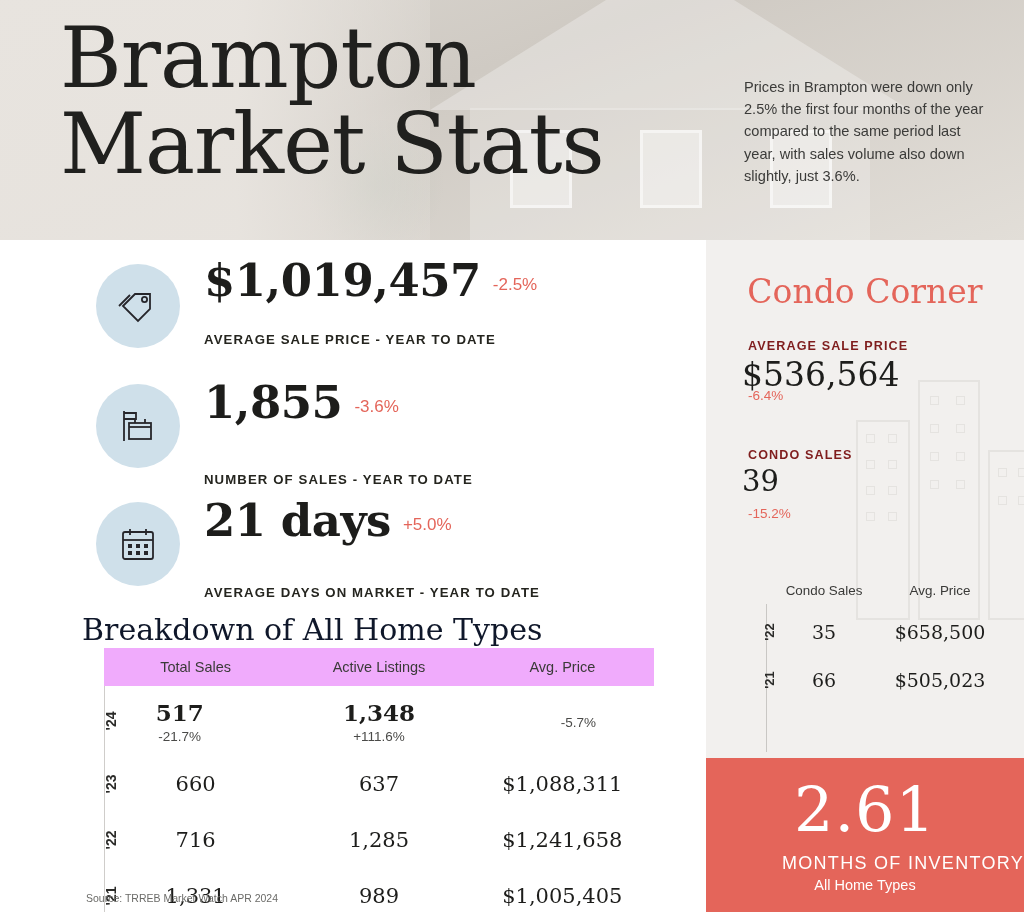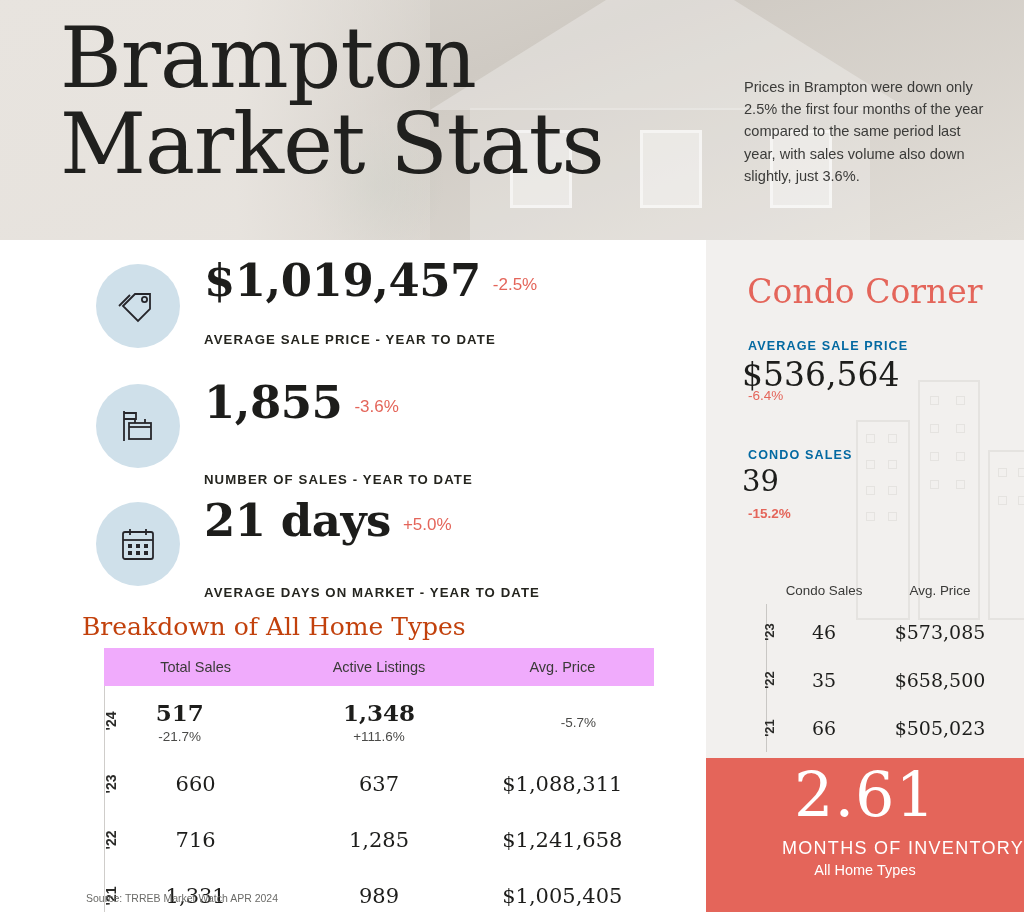--- a/index.html
+++ b/index.html
@@ -88,21 +88,21 @@
     position: absolute; left: 204px;
     font-size: 13.2px; font-weight: bold; letter-spacing: 1.1px; color: #25251f;
   }
 
   .s1 { top: 14px; }  .s1 .stat-icon { top: 10px; }  .s1 .stat-value { top: 0px; } .s1 .stat-label { top: 78px; text-align: center; }
   .s2 { top: 132px; } .s2 .stat-icon { top: 12px; }  .s2 .stat-value { top: 4px; } .s2 .stat-label { top: 100px; }
   .s3 { top: 250px; } .s3 .stat-icon { top: 12px; }  .s3 .stat-value { top: 4px; } .s3 .stat-label { top: 95px; }
 
   .breakdown-title {
     position: absolute; top: 372px; left: 82px;
-    font-family: "DejaVu Serif", serif; font-size: 25px; color: #c2410c;
+    font-family: "DejaVu Serif", serif; font-size: 30px; color: #0f172a;
   }
 
   .bk-table { position: absolute; top: 408px; left: 82px; width: 572px; }
   .bk-head {
     display: flex; background: #f0abfc; height: 38px; align-items: center;
     margin-left: 22px;
   }
   .bk-head div { flex: 1; text-align: center; font-size: 14.5px; color: #3a3a38; }
   .bk-row { display: flex; height: 56px; align-items: center; position: relative; margin-left: 22px; }
   .bk-row > div { flex: 1; text-align: center; }
@@ -120,44 +120,44 @@
   .source {
     position: absolute; top: 652px; left: 86px; font-size: 10.5px; color: #6b6b68;
   }
 
   
   .right { position: absolute; top: 240px; left: 706px; width: 350px; height: 672px; background: #f2f0ee; overflow: hidden; }
   .cc-title {
     position: absolute; top: 32px; left: 0; width: 318px; text-align: center;
     font-family: "DejaVu Serif", serif; font-size: 33px; color: #e4655a;
   }
-  .cc-lbl { position: absolute; left: 42px; font-size: 12.6px; font-weight: bold; letter-spacing: 1.1px; color: #0369a1; }
+  .cc-lbl { position: absolute; left: 42px; font-size: 12.6px; font-weight: bold; letter-spacing: 1.1px; color: #7f1d1d; }
   .cc-val { position: absolute; left: 36px; font-family: "DejaVu Serif", serif; font-size: 33px; color: #1d1d1b; }
   .cc-del { position: absolute; left: 42px; font-size: 13.5px; color: #e4655a; }
   .cc-l1 { top: 99px; } .cc-v1 { top: 115px; } .cc-d1 { top: 148px; text-align: right; }
-  .cc-l2 { top: 208px; } .cc-v2 { top: 224px; font-size: 29px;} .cc-d2 { top: 266px; font-weight: bold; }
+  .cc-l2 { top: 208px; } .cc-v2 { top: 224px; font-size: 29px;} .cc-d2 { top: 266px; }
 
   
   .bldgs { position: absolute; top: 140px; left: 150px; width: 180px; height: 240px; opacity: 0.55; }
   .bld { position: absolute; border: 2px solid #dcd9d5; background: transparent; }
   .bld .w { position: absolute; width: 9px; height: 9px; border: 1.5px solid #dcd9d5; }
 
   .cc-table { position: absolute; top: 332px; left: 42px; width: 250px; }
   .cc-head { display: flex; height: 36px; align-items: center; margin-left: 18px; }
   .cc-head div { flex: 1; text-align: center; font-size: 13.4px; color: #3a3a38; }
   .cc-row { display: flex; height: 48px; align-items: center; position: relative; margin-left: 18px; }
   .cc-row > div { flex: 1; text-align: center; font-family: "DejaVu Serif", serif; font-size: 19px; color: #1d1d1b; }
   .cc-vline { position: absolute; left: 18px; top: 32px; width: 1px; height: 148px; background: #c9c7c4; }
   .cc-yr { position: absolute; left: -18px; top: 50%; transform: translateY(-50%) rotate(-90deg); font-size: 13px; font-weight: bold; color: #2b2b29; width: 42px; text-align: center; }
 
   .inv {
     position: absolute; top: 518px; left: 0; width: 318px; height: 154px; background: #e4655a;
     color: #fff; text-align: center;
   }
-  .inv-num { font-family: "DejaVu Serif", serif; font-size: 62px; line-height: 1; padding-top: 6px; letter-spacing: 1px; }
+  .inv-num { font-family: "DejaVu Serif", serif; font-size: 62px; line-height: 1; padding-top: 21px; letter-spacing: 1px; }
   .inv-l1 { font-size: 18px; letter-spacing: 1.3px; margin-top: 12px; text-align: right; }
   .inv-l2 { font-size: 14.5px; margin-top: 3px; }
 </style>
 </head>
 <body>
 
 <div class="page">
 
   <div class="header">
     <div class="header-photo"></div>
@@ -319,25 +319,20 @@
     <div class="cc-val cc-v2">39</div>
     <div class="cc-del cc-d2">-15.2%</div>
 
     <div class="cc-table">
       <div class="cc-vline"></div>
       <div class="cc-head">
         <div>Condo Sales</div>
         <div>Avg. Price</div>
       </div>
       <div class="cc-row">
-        <span class="cc-yr">'23</span>
-        <div>46</div>
-        <div>$573,085</div>
-      </div>
-      <div class="cc-row">
         <span class="cc-yr">'22</span>
         <div>35</div>
         <div>$658,500</div>
       </div>
       <div class="cc-row">
         <span class="cc-yr">'21</span>
         <div>66</div>
         <div>$505,023</div>
       </div>
     </div>

